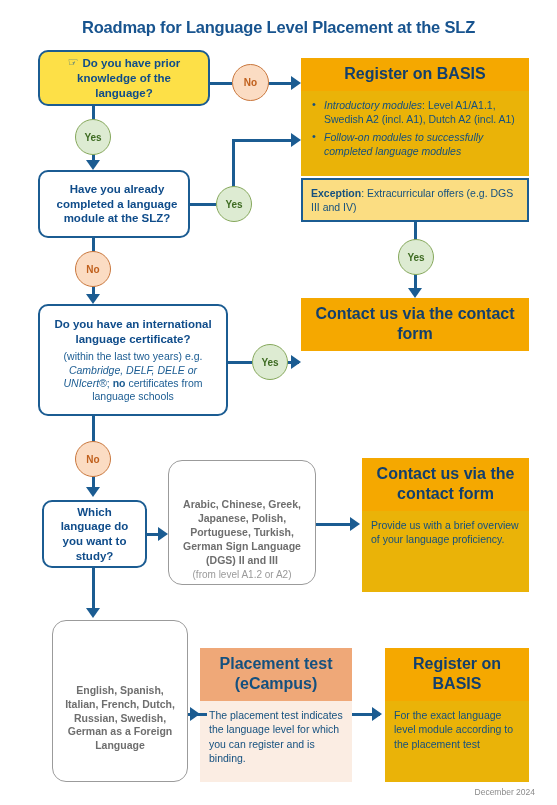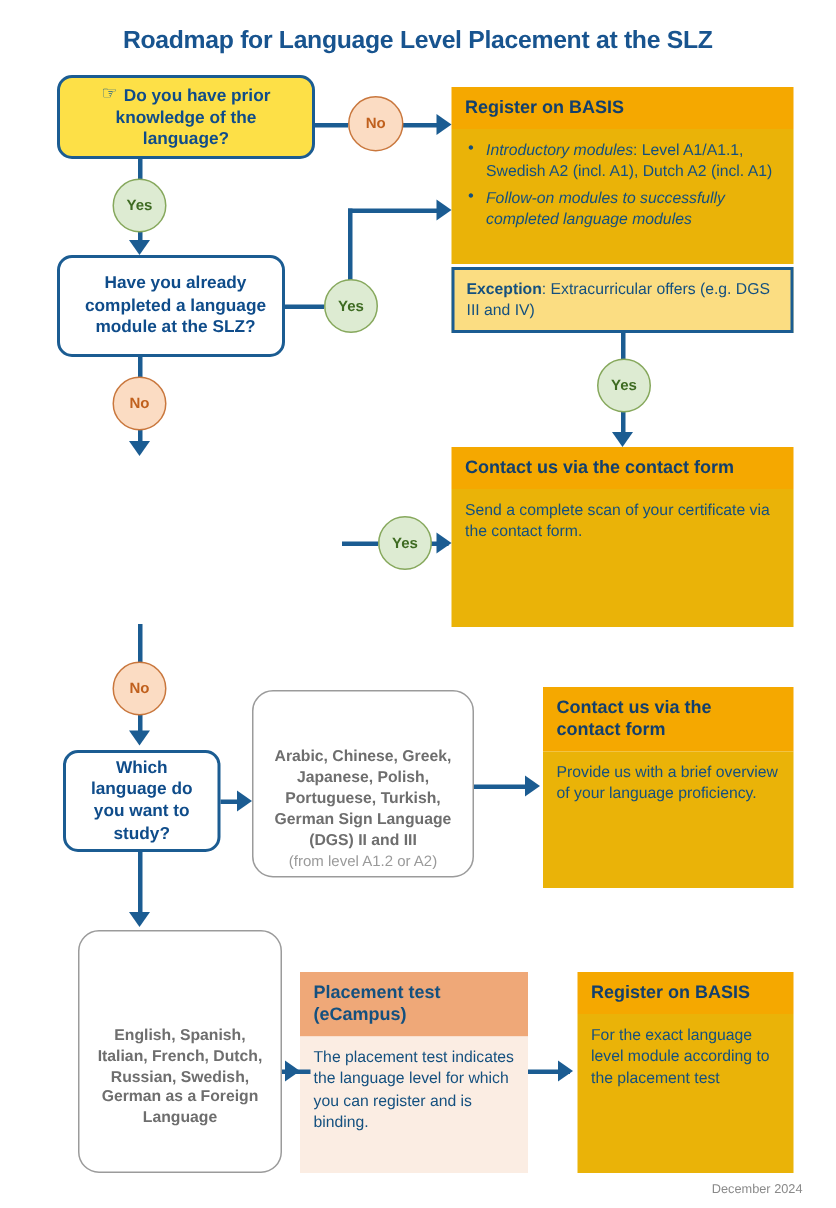--- a/index.html
+++ b/index.html
@@ -101,23 +101,24 @@
     margin-top: 1px;
     font-weight: normal;
   }
 
   
   .card { display: flex; flex-direction: column; }
   .card .card-head {
     background: #F5A800;
     color: #123F6D;
     font-weight: bold;
-    font-size: 12px;
+    font-size: 16px;
     line-height: 1.25;
     padding: 6px 9px 7px 9px;
+    text-align: center;
   }
   .card .card-body {
     background: #eab308;
     color: #14507F;
     font-size: 10.5px;
     line-height: 1.38;
     padding: 7px 9px 8px 9px;
     flex: 1 1 auto;
   }
   .card .card-body ul {
@@ -270,29 +271,37 @@
   <div class="conn v" style="left:92px; top:238px; width:3px; height:14px;"></div>
   <div class="badge no" style="left:75px; top:251px; width:36px; height:36px;">No</div>
   <div class="conn v" style="left:92px; top:285px; width:3px; height:13px;"></div>
   <div class="arrow down" style="left:86px; top:294px;"></div>
 
   <div class="conn v" style="left:414px; top:222px; width:3px; height:18px;"></div>
   <div class="badge yes" style="left:398px; top:239px; width:36px; height:36px;">Yes</div>
   <div class="conn v" style="left:414px; top:273px; width:3px; height:18px;"></div>
   <div class="arrow down" style="left:408px; top:288px;"></div>
 
+  <div class="node qbox" style="left:38px; top:304px; width:190px; height:112px;">
+    <div class="q-title">Do you have an international language certificate?</div>
+    <div class="q-sub">
+      <span>(within the last two years) e.g.</span>
+      <i>Cambridge, DELF, DELE or UNIcert®</i><span>;</span>
+      <b>no</b>
+      <span>certificates from language schools</span>
+    </div>
+  </div>
 
   <div class="conn h" style="left:228px; top:361px; width:24px;"></div>
   <div class="badge yes" style="left:252px; top:344px; width:36px; height:36px;">Yes</div>
   <div class="conn h" style="left:287px; top:361px; width:12px;"></div>
   <div class="arrow right" style="left:291px; top:355px;"></div>
 
   <div class="node card" style="left:301px; top:298px; width:228px; height:120px;">
     <div class="card-head">Contact us via the contact form</div>
-    <div class="card-body">Send a complete scan of your certificate via the contact form.</div>
   </div>
 
   <div class="conn v" style="left:92px; top:416px; width:3px; height:26px;"></div>
   <div class="badge no" style="left:75px; top:441px; width:36px; height:36px;">No</div>
   <div class="conn v" style="left:92px; top:475px; width:3px; height:17px;"></div>
   <div class="arrow down" style="left:86px; top:487px;"></div>
 
   <div class="node qbox" style="left:42px; top:500px; width:105px; height:68px;text-align:center;">
     <div class="q-title">Which language do you want to study?</div>
   </div>

